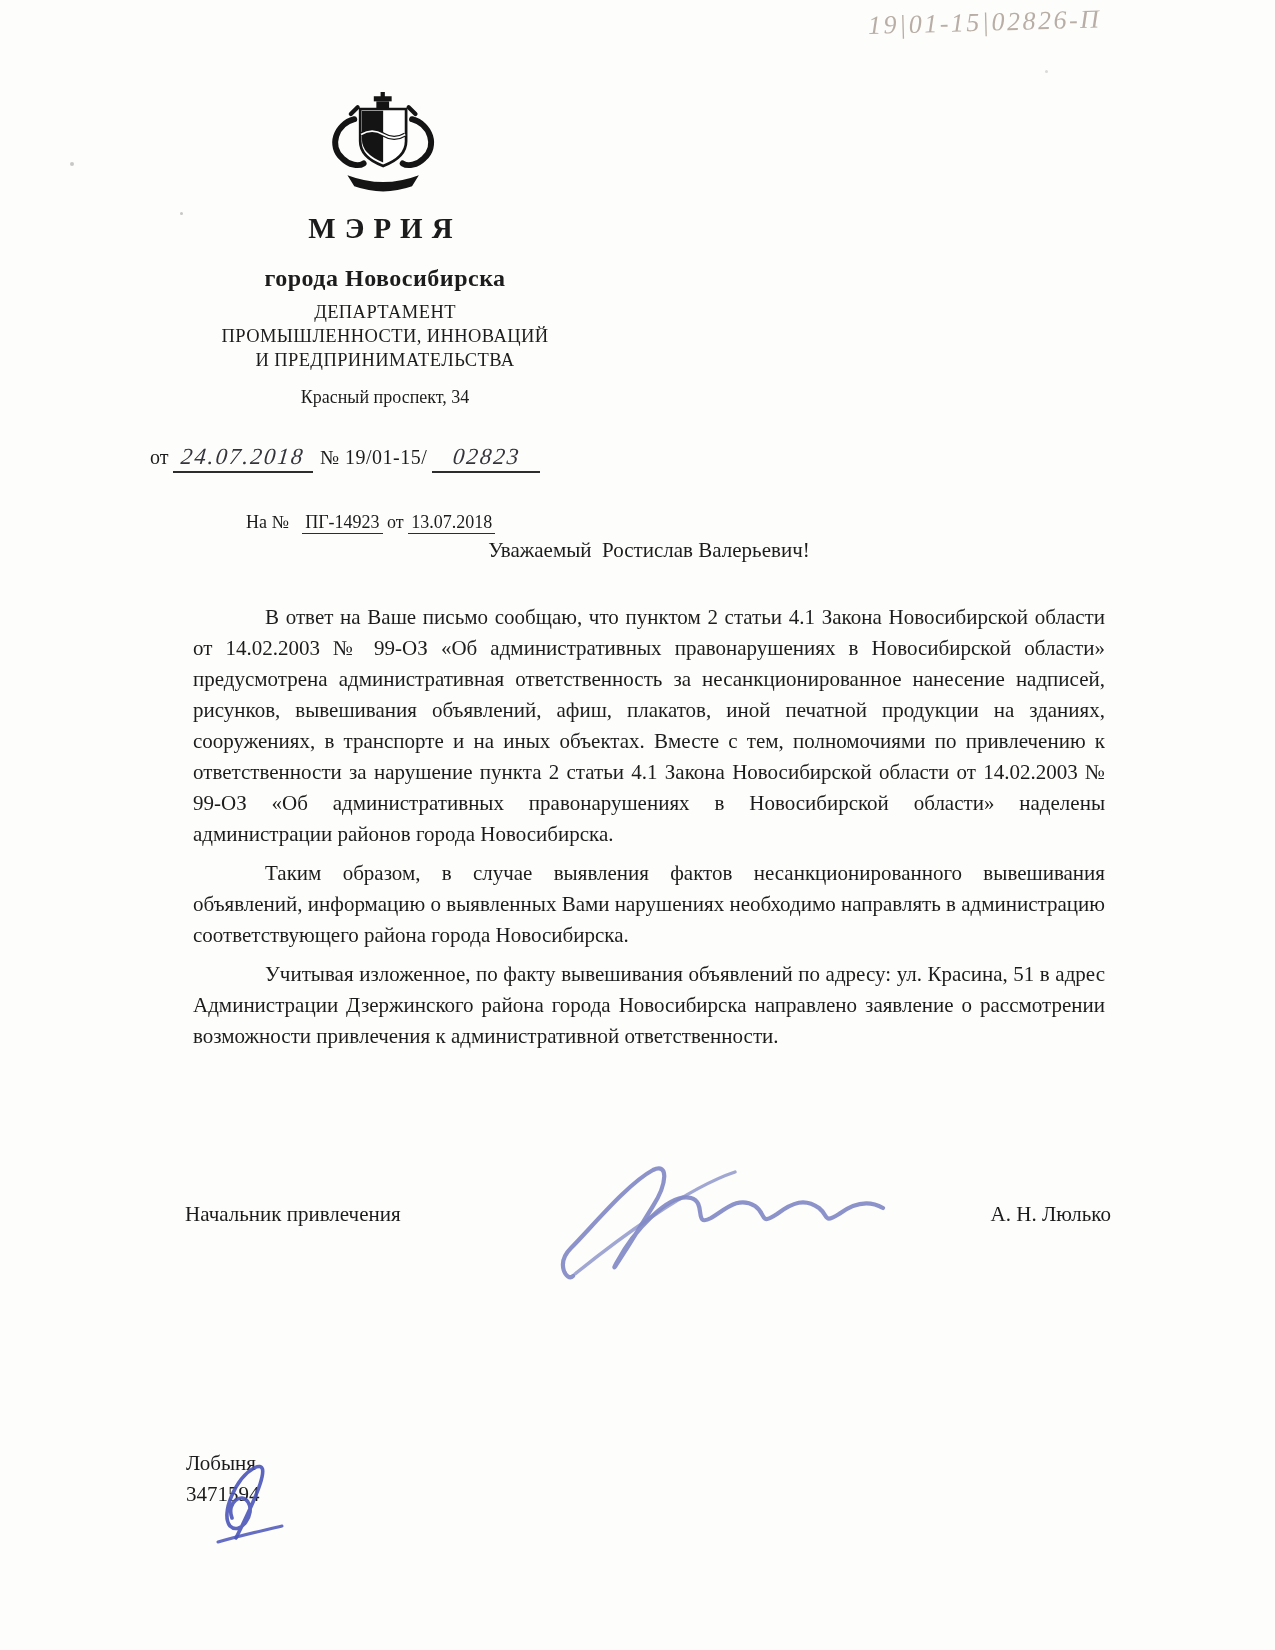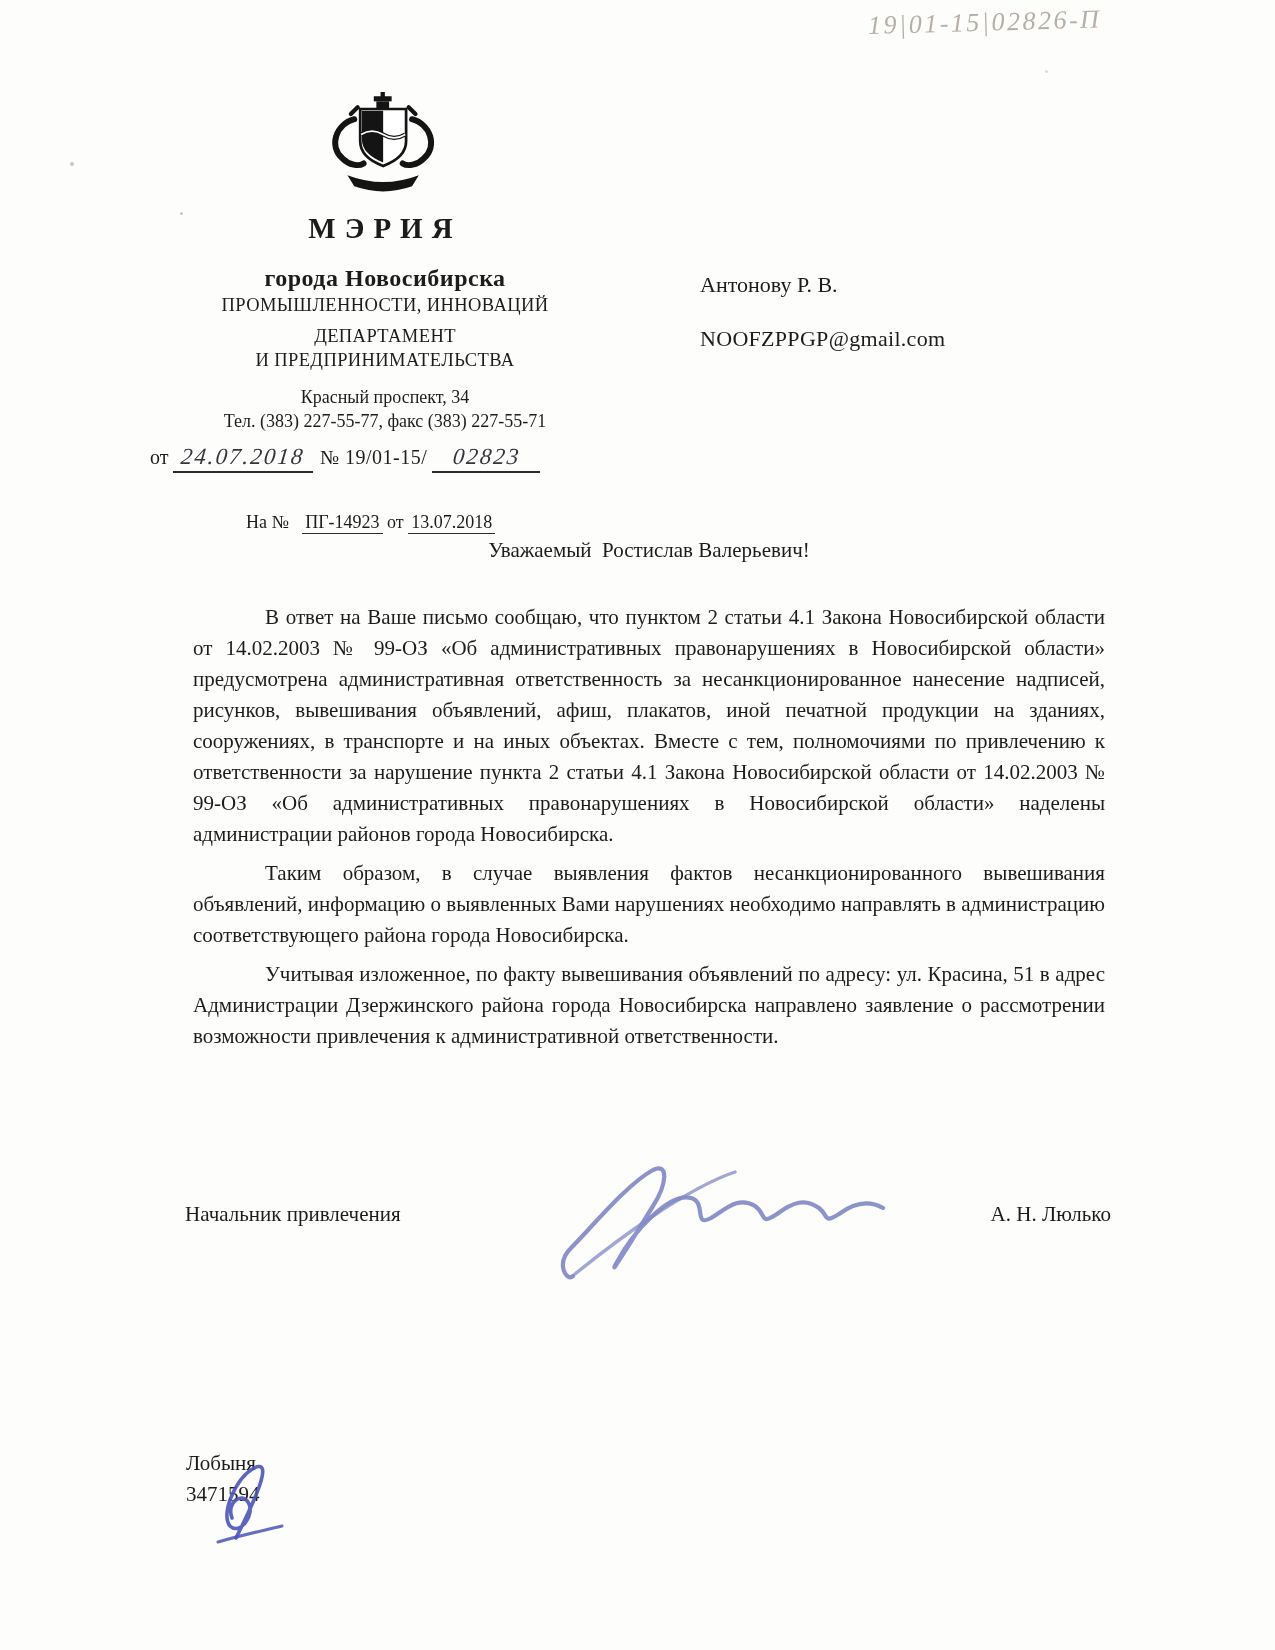--- a/index.html
+++ b/index.html
@@ -117,49 +117,44 @@
     <path d="M48 50 q13 -8 26 0 q13 8 26 0" fill="none" stroke="#ffffff" stroke-width="2"></path>
     <path d="M40 32 C18 38, 10 64, 26 78 C34 86, 45 88, 51 84" fill="none" stroke="#141414" stroke-width="7" stroke-linecap="round"></path>
     <path d="M108 32 C130 38, 138 64, 122 78 C114 86, 103 88, 97 84" fill="none" stroke="#141414" stroke-width="7" stroke-linecap="round"></path>
     <path d="M36 26 l8 -8 M112 26 l-8 -8" stroke="#141414" stroke-width="5" stroke-linecap="round"></path>
     <path d="M32 98 q42 16 84 0 l-8 13 q-34 12 -68 0 z" fill="#141414"></path>
   </svg>
 
   <div class="letterhead">
     <div class="org1">МЭРИЯ</div>
     <div class="org2">города Новосибирска</div>
+    <div class="dept first">ДЕПАРТАМЕНТ</div>
     <div class="dept">ПРОМЫШЛЕННОСТИ, ИННОВАЦИЙ</div>
-    <div class="dept first">ДЕПАРТАМЕНТ</div>
     <div class="dept">И ПРЕДПРИНИМАТЕЛЬСТВА</div>
     <div class="addr first">Красный проспект, 34</div>
-    <div class="addr">Тел. (383) 227-55-77, факс (383) 227-55-71</div>
   </div>
 
   <div class="ref-line">
     <span>от</span>
     <span class="uline date">
       <span class="hand">24.07.2018</span>
     </span>
     <span class="num-prefix">№  19/01-15/</span>
     <span class="uline num">
       <span class="hand">02823</span>
     </span>
   </div>
 
   <div class="reply-line">
     <span>На №</span>&nbsp;&nbsp;
     <span class="reply-uline">ПГ-14923</span>
     <span>от</span>
     <span class="reply-uline">13.07.2018</span>
   </div>
 
-  <div class="addressee">
-    <div class="name">Антонову Р. В.</div>
-    <div class="email">NOOFZPPGP@gmail.com</div>
-  </div>
 
   <div class="salutation">Уважаемый  Ростислав Валерьевич!</div>
 
   <div class="body-text">
     <p>В ответ на Ваше письмо сообщаю, что пунктом 2 статьи 4.1 Закона Новосибирской области от 14.02.2003 № 99-ОЗ «Об административных правонарушениях в Новосибирской области» предусмотрена административная ответственность за несанкционированное нанесение надписей, рисунков, вывешивания объявлений, афиш, плакатов, иной печатной продукции на зданиях, сооружениях, в транспорте и на иных объектах. Вместе с тем, полномочиями по привлечению к ответственности за нарушение пункта 2 статьи 4.1 Закона Новосибирской области от 14.02.2003 № 99-ОЗ «Об административных правонарушениях в Новосибирской области» наделены администрации районов города Новосибирска.</p>
     <p>Таким образом, в случае выявления фактов несанкционированного вывешивания объявлений, информацию о выявленных Вами нарушениях необходимо направлять в администрацию соответствующего района города Новосибирска.</p>
     <p>Учитывая изложенное, по факту вывешивания объявлений по адресу: ул. Красина, 51 в адрес Администрации Дзержинского района города Новосибирска направлено заявление о рассмотрении возможности привлечения к административной ответственности.</p>
   </div>
 
   <div class="sign-row">

